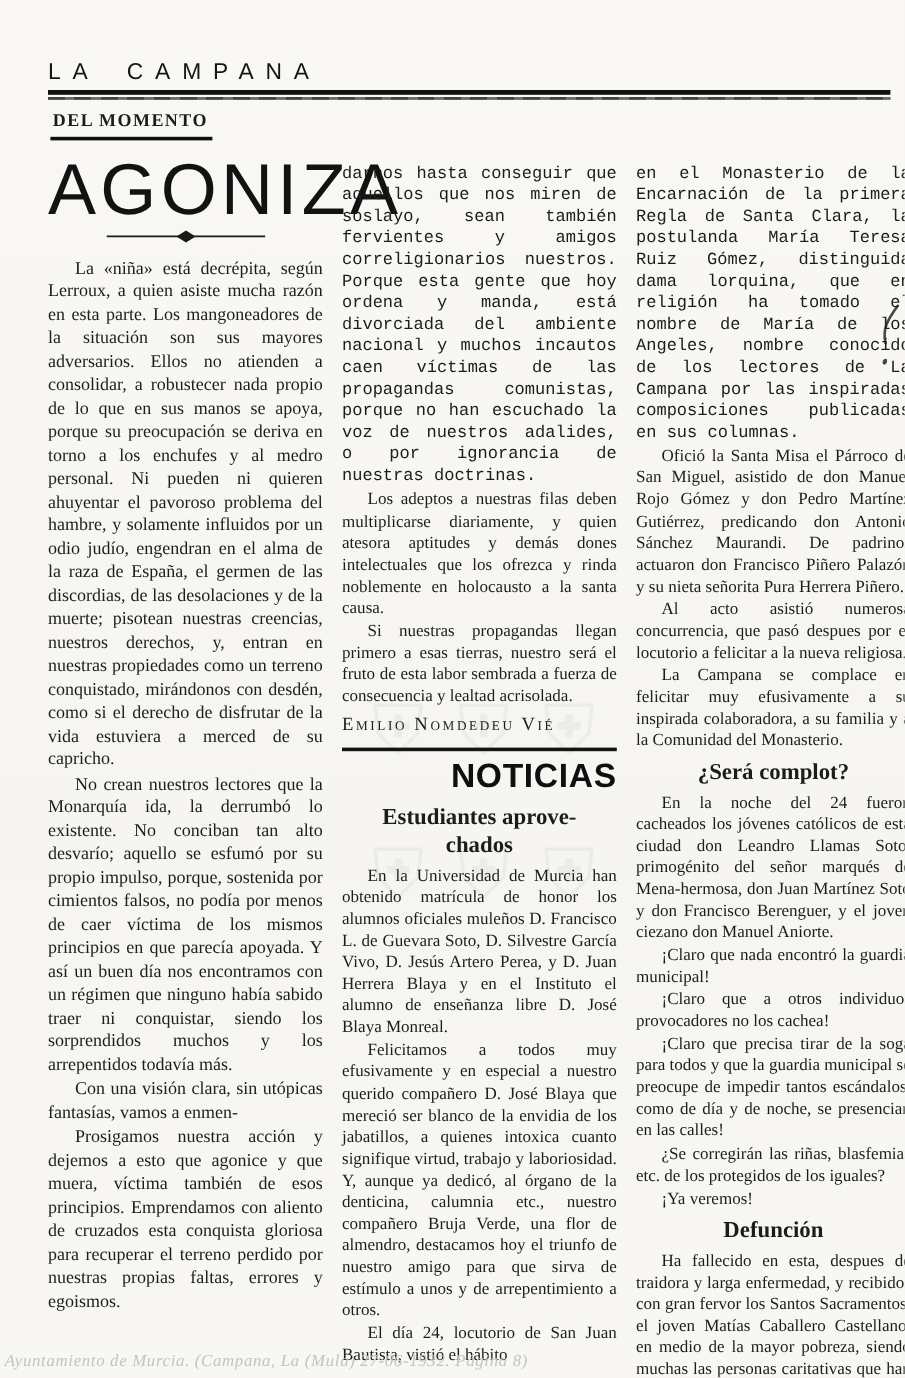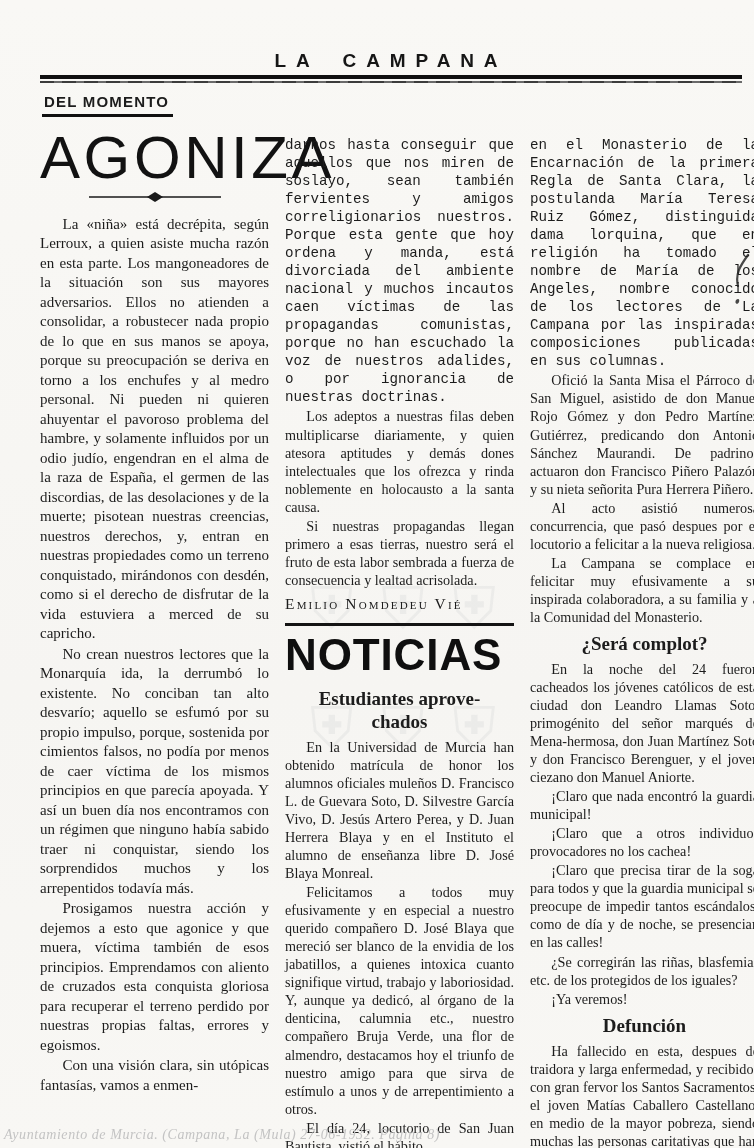--- a/index.html
+++ b/index.html
@@ -10,23 +10,22 @@
     overflow:hidden;
   }
   .page{
     position:relative;width:754px;height:1148px;
     background:linear-gradient(180deg,#f9f8f5 0%,#f6f5f2 60%,#f8f7f4 100%);
     color:#1c1c1c;overflow:hidden;
   }
   
   .masthead-wrap{position:absolute;left:40px;right:12px;top:50px;}
   .masthead{
-    text-align:center;
     font-family:"Liberation Sans", sans-serif;
-    font-weight:bold;font-size:19px;
+    font-weight:normal;font-size:19px;
     letter-spacing:0.52em;word-spacing:0.45em;
     color:#161616;
   }
   .header-rule-thick{height:4px;background:#101010;margin-top:3px;}
   .header-rule-thin{height:2px;background:#4e4e4e;margin-top:2px;
     background-image:repeating-linear-gradient(90deg,#3c3c3c 0 14px,#6a6a6a 14px 22px);}
   
   .columns{
     position:absolute;left:40px;right:10px;top:92px;bottom:16px;
     display:flex;gap:16px;
@@ -35,43 +34,43 @@
     width:229px;flex:0 0 229px;
     font-size:14.2px;line-height:1.27;
     text-align:justify;
   }
   .col-1{font-size:15px;line-height:1.3;}
   .col p{margin:0 0 1px 0;text-indent:1.5em;}
   .col p.noindent{text-indent:0;font-family:Liberation Mono, monospace;}
   .col-2,.col-3{padding-top:44px;}
   
   .kicker{
-    font-family:Liberation Sans, sans-serif;
+    font-family:Liberation Serif, serif;
     font-weight:bold;font-size:15px;letter-spacing:0.08em;
     display:inline-block;border-bottom:3px solid #101010;
     padding:0 4px 2px 2px;margin-left:2px;
   }
   .headline{
     font-family:"Liberation Sans", sans-serif;
     font-weight:normal;font-size:60px;line-height:1.05;
     letter-spacing:0.06em;text-align:center;
     margin:9px 0 2px 0;color:#121212;
   }
   .ornament{display:block;margin:2px auto 12px auto;}
   
   .byline{
     text-align:left;font-variant:small-caps;
     letter-spacing:0.14em;font-size:15.5px;margin-top:5px;
     text-indent:0;
   }
   .section-separator{height:3px;background:#141414;margin:10px 0 6px 0;}
   .noticias-headline{
     font-family:"Liberation Sans", sans-serif;
-    font-weight:bold;font-size:44px;line-height:1.05;
-    text-align:left;letter-spacing:0.02em;margin:4px 0 8px 0;
+    font-weight:bold;font-size:28px;line-height:1.05;
+    text-align:right;letter-spacing:0.02em;margin:4px 0 8px 0;
     color:#0f0f0f;
   }
   .subhead{
     font-weight:bold;font-size:19px;line-height:1.22;
     text-align:center;margin:6px 0 5px 0;white-space:pre-line;
   }
   
   .rip{display:inline-block;padding-left:26px;white-space:nowrap;text-decoration:underline;}
   .imprint-wrap{text-align:center;margin-top:8px;text-indent:0;}
   .imprint{
@@ -121,22 +120,22 @@
 
     <section class="col col-1">
       <div class="kicker">DEL MOMENTO</div>
       <h1 class="headline">AGONIZA</h1>
       <svg class="ornament" width="140" height="12" viewBox="0 0 140 12" aria-hidden="true">
         <line x1="4" y1="6" x2="136" y2="6" stroke="#1a1a1a" stroke-width="1.4"></line>
         <polygon points="70,1 78,6 70,11 62,6" fill="#1a1a1a"></polygon>
       </svg>
       <p>La «niña» está decrépita, según Lerroux, a quien asiste mucha razón en esta parte. Los mangoneadores de la situación son sus mayores adversarios. Ellos no atienden a consolidar, a robustecer nada propio de lo que en sus manos se apoya, porque su preocupación se deriva en torno a los enchufes y al medro personal. Ni pueden ni quieren ahuyentar el pavoroso problema del hambre, y solamente influidos por un odio judío, engendran en el alma de la raza de España, el germen de las discordias, de las desolaciones y de la muerte; pisotean nuestras creencias, nuestros derechos, y, entran en nuestras propiedades como un terreno conquistado, mirándonos con desdén, como si el derecho de disfrutar de la vida estuviera a merced de su capricho.</p>
       <p>No crean nuestros lectores que la Monarquía ida, la derrumbó lo existente. No conciban tan alto desvarío; aquello se esfumó por su propio impulso, porque, sostenida por cimientos falsos, no podía por menos de caer víctima de los mismos principios en que parecía apoyada. Y así un buen día nos encontramos con un régimen que ninguno había sabido traer ni conquistar, siendo los sorprendidos muchos y los arrepentidos todavía más.</p>
+      <p>Con una visión clara, sin utópicas fantasías, vamos a enmen-</p>
       <p>Prosigamos nuestra acción y dejemos a esto que agonice y que muera, víctima también de esos principios. Emprendamos con aliento de cruzados esta conquista gloriosa para recuperar el terreno perdido por nuestras propias faltas, errores y egoismos.</p>
-      <p>Con una visión clara, sin utópicas fantasías, vamos a enmen-</p>
     </section>
 
     <section class="col col-2">
       <p class="noindent">darnos hasta conseguir que aquellos que nos miren de soslayo, sean también fervientes y amigos correligionarios nuestros. Porque esta gente que hoy ordena y manda, está divorciada del ambiente nacional y muchos incautos caen víctimas de las propagandas comunistas, porque no han escuchado la voz de nuestros adalides, o por ignorancia de nuestras doctrinas.</p>
       <p>Los adeptos a nuestras filas deben multiplicarse diariamente, y quien atesora aptitudes y demás dones intelectuales que los ofrezca y rinda noblemente en holocausto a la santa causa.</p>
       <p>Si nuestras propagandas llegan primero a esas tierras, nuestro será el fruto de esta labor sembrada a fuerza de consecuencia y lealtad acrisolada.</p>
       <div class="byline">Emilio Nomdedeu Vié</div>
 
       <div class="section-separator"></div>
 

